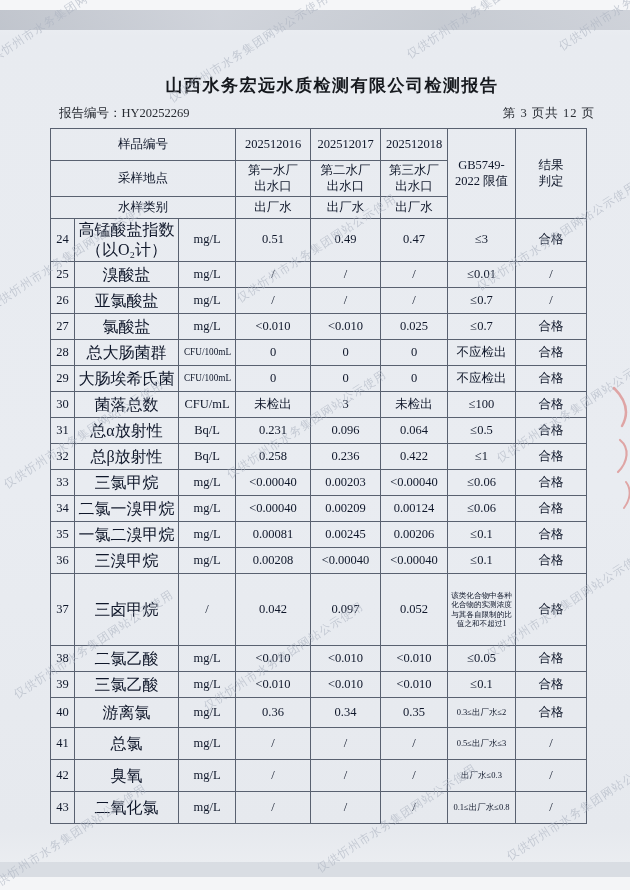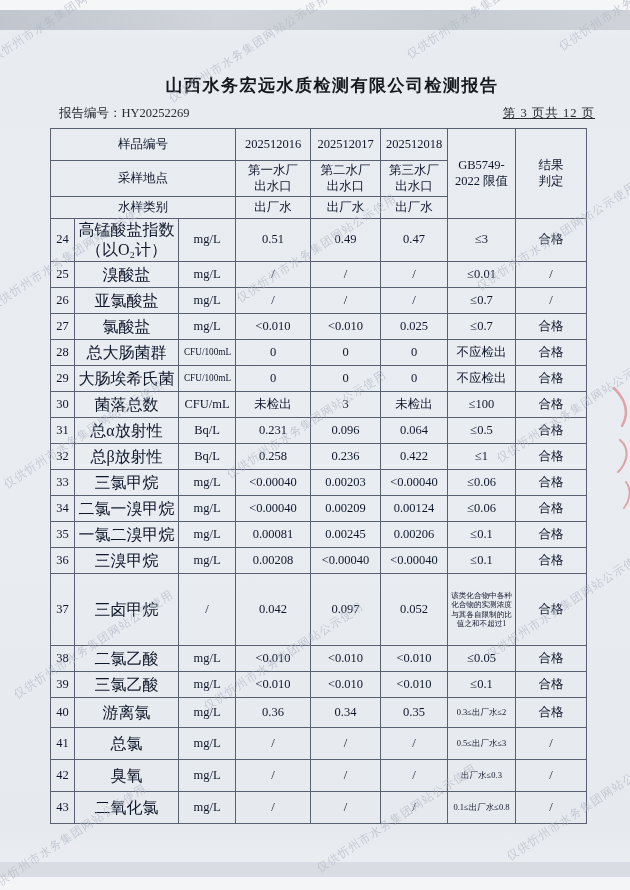--- a/index.html
+++ b/index.html
@@ -19,21 +19,21 @@
     position:absolute;top:74px;left:17px;width:100%;text-align:center;
     font-family:"Liberation Sans","DejaVu Sans",sans-serif;
     font-size:17px;font-weight:bold;letter-spacing:1.5px;color:#15181d;
     z-index:2;
   }
   .meta{
     position:absolute;top:105px;left:59px;width:536px;
     display:flex;justify-content:space-between;align-items:flex-end;
     font-size:12.5px;z-index:2;
   }
-  .meta .pageno{font-size:12.5px;letter-spacing:1px;text-decoration:underline;}
+  .meta .pageno{font-size:12.5px;letter-spacing:1px;}
 
   table.report{
     position:absolute;top:128px;left:50px;width:536px;
     border-collapse:collapse;table-layout:fixed;z-index:2;
     font-size:12.5px;color:#0f172a;
   }
   table.report td{
     border:1px solid #596170;
     text-align:center;vertical-align:middle;
     padding:1px 2px;line-height:1.25;

